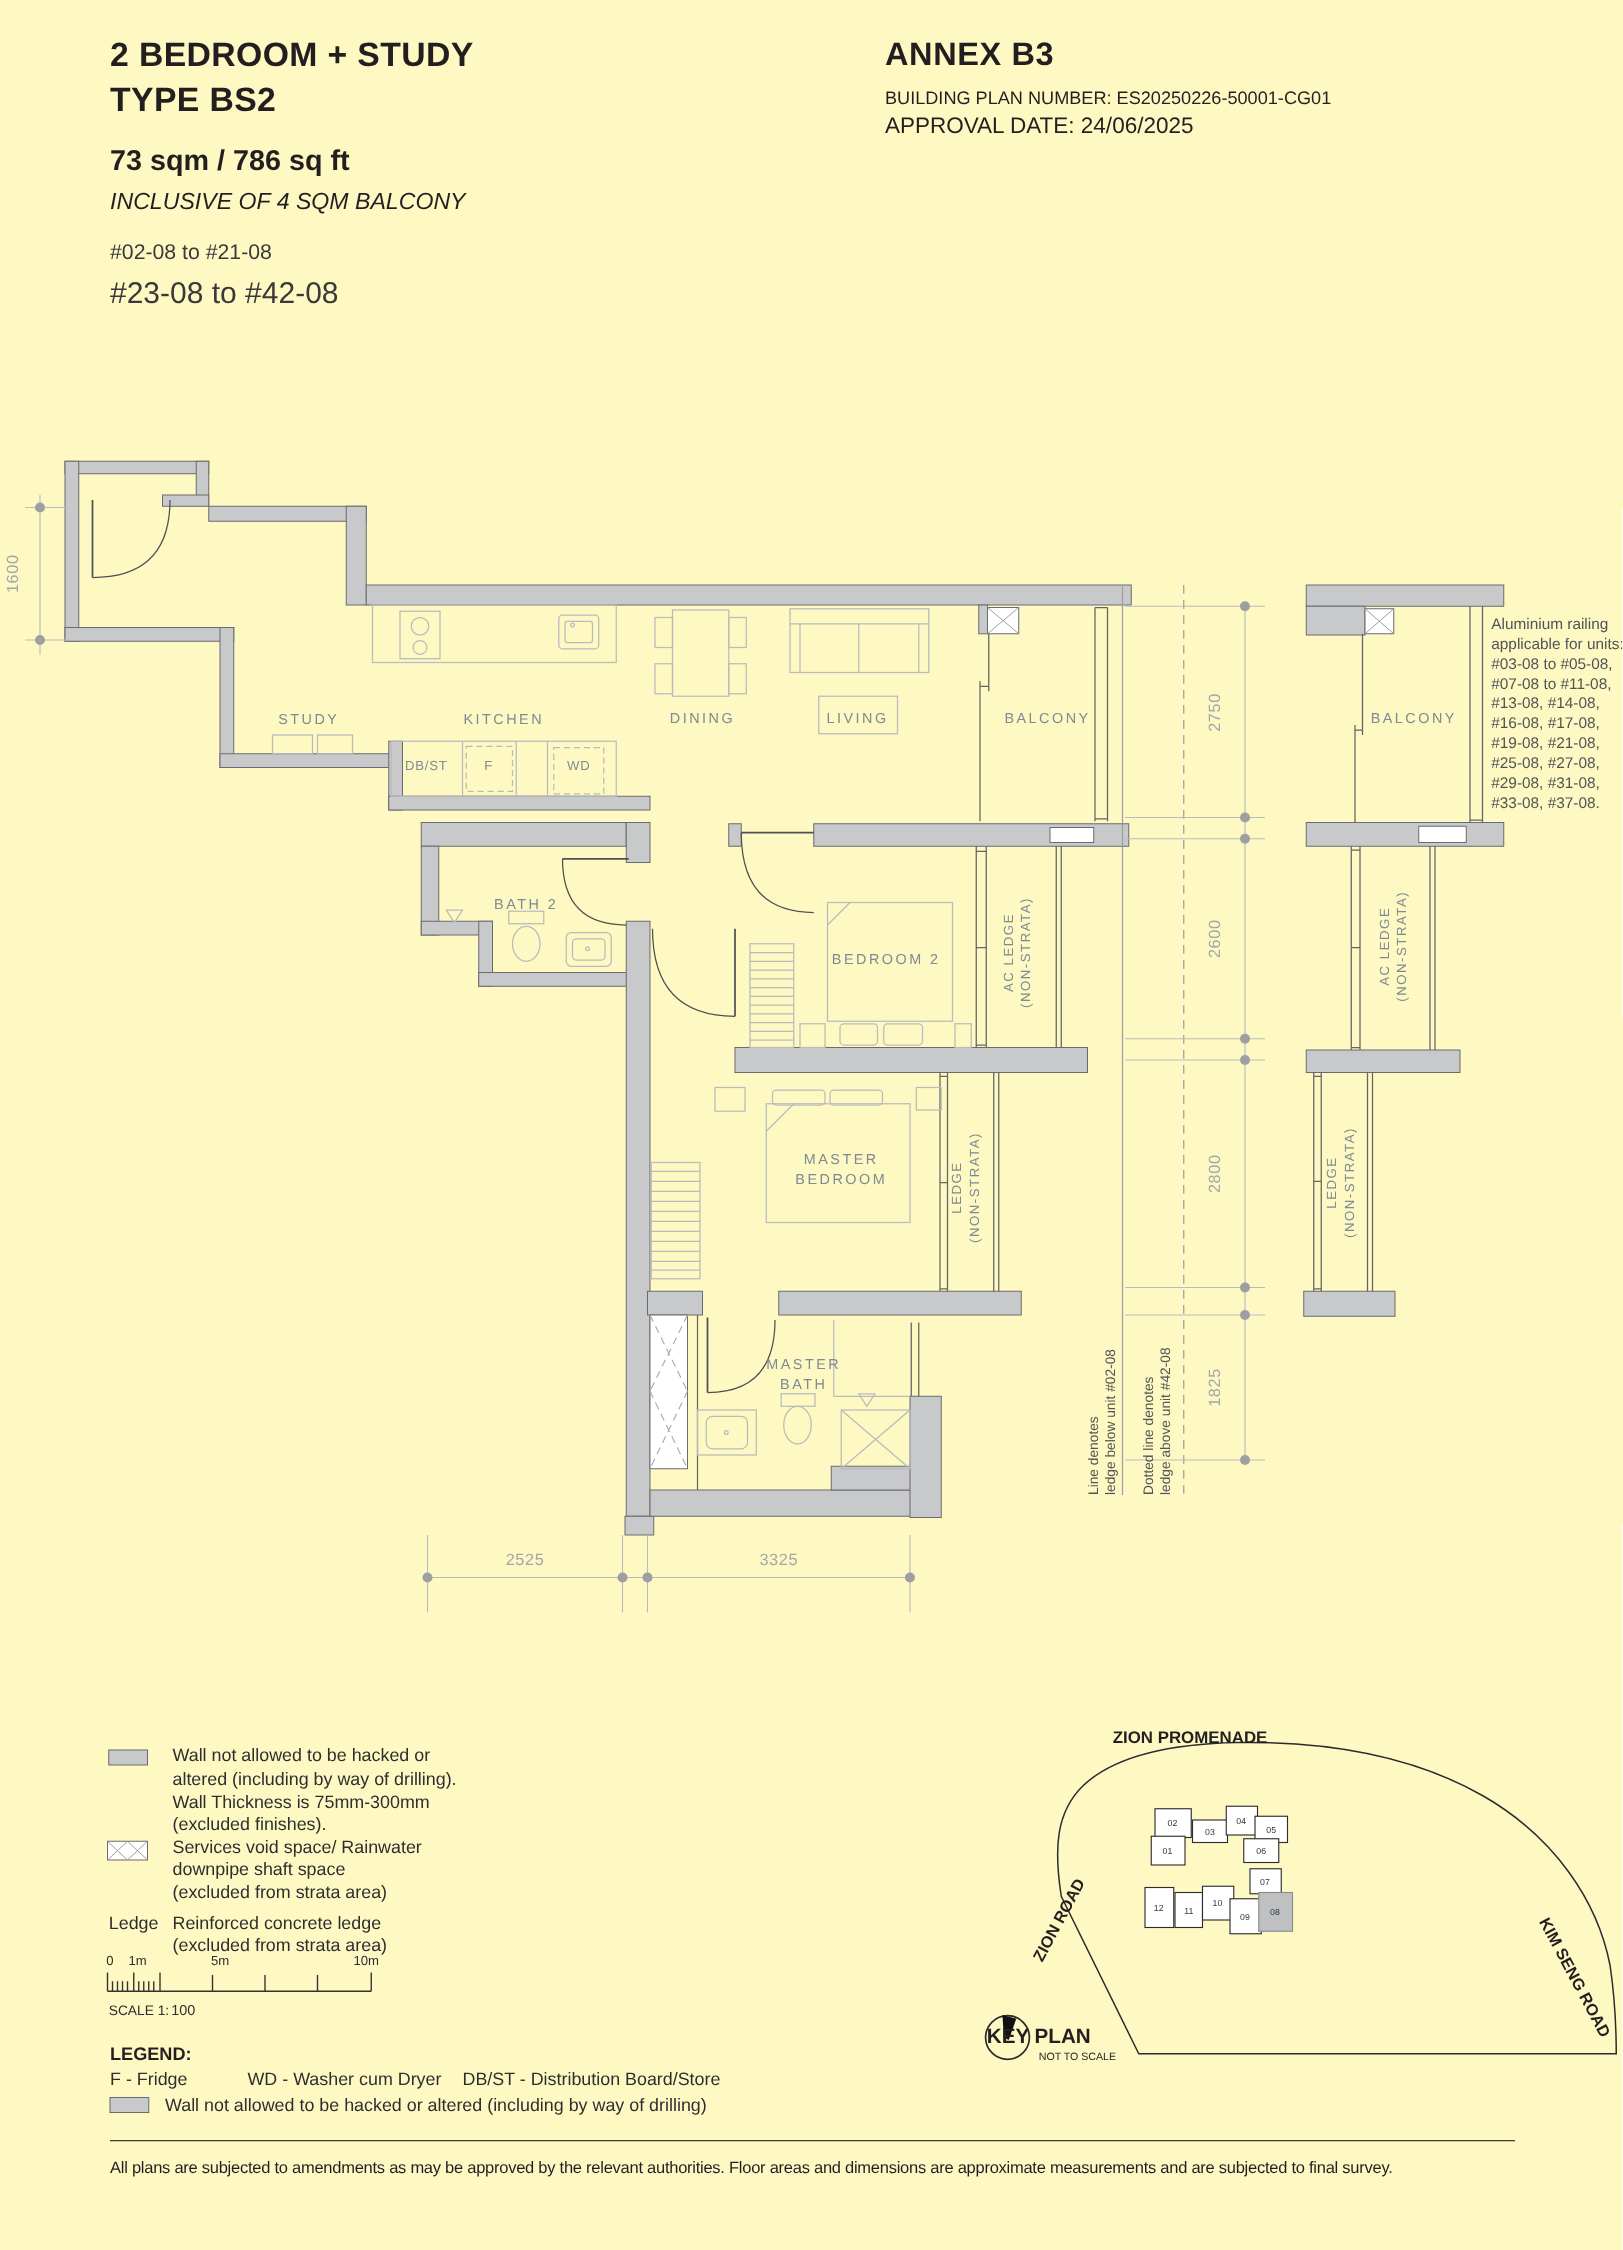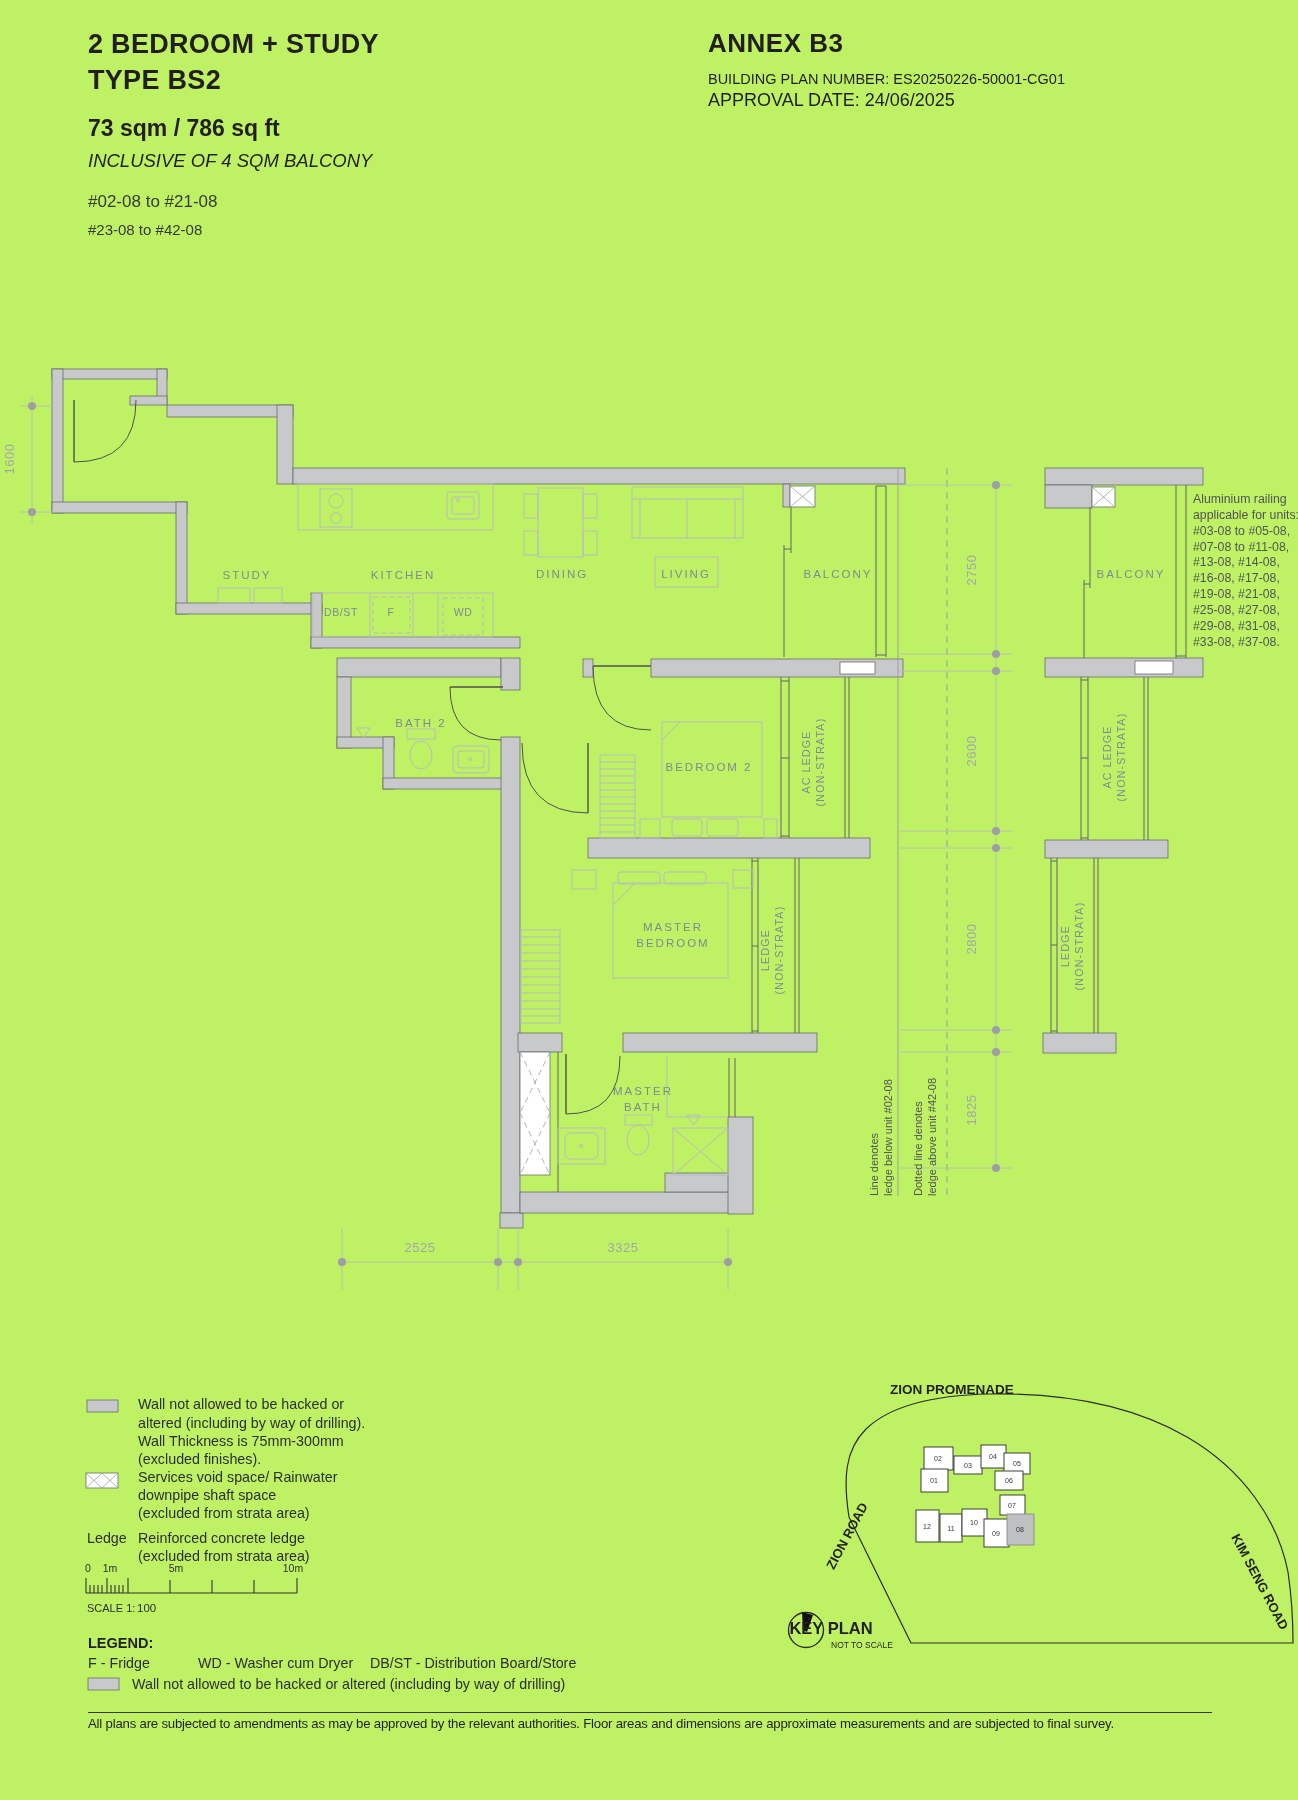--- a/index.html
+++ b/index.html
@@ -1,28 +1,28 @@
 <!DOCTYPE html>
 <html><head>
 <meta charset="utf-8">
 <style>
   html,body{margin:0;padding:0;background:#fff;}
-  .page{position:relative;width:1298px;height:1800px;background:#bef264;overflow:hidden;
+  .page{position:relative;width:1298px;height:1800px;background:#fef9c3;overflow:hidden;
         font-family:"Liberation Sans",sans-serif;color:#231f20;}
   .hdr-left{position:absolute;top:26px;left:88px;}
   .hdr-left .t{font-size:27px;font-weight:bold;line-height:36px;letter-spacing:.3px;}
   .hdr-left .area{margin-top:17px;font-size:23px;font-weight:bold;}
   .hdr-left .incl{margin-top:8px;font-size:18.5px;font-style:italic;}
   .hdr-left .fl1{margin-top:20px;font-size:17px;color:#39393b;}
-  .hdr-left .fl2{margin-top:9px;font-size:15px;color:#39393b;}
+  .hdr-left .fl2{margin-top:9px;font-size:24px;color:#39393b;}
   .hdr-right{position:absolute;top:28px;right:233px;text-align:left;}
   .hdr-right .annex{font-size:26px;font-weight:bold;letter-spacing:.5px;}
   .hdr-right .bp{margin-top:10px;font-size:14.5px;line-height:21px;}
   .hdr-right .ap{font-size:18px;line-height:21px;}
-  .footer{position:absolute;left:88px;top:1712px;width:1124px;border-top:1.3px solid #3a3a3c;}
+  .footer{position:absolute;left:88px;top:1712px;width:1124px;border-top:1.3px solid #3a3a3c;padding-top:10px;}
   .footer div{font-size:13.2px;line-height:22px;color:#1f1f21;letter-spacing:-0.2px;}
   svg{position:absolute;top:0;left:0;}
   svg text{font-family:"Liberation Sans",sans-serif;}
   .wall{fill:#c8c9ca;stroke:#6a6b6e;stroke-width:.8;}
   .wgap{fill:#fff;stroke:#6a6b6e;stroke-width:.8;}
   .fx{fill:none;stroke:#b9bbbd;stroke-width:1;}
   .win{fill:none;stroke:#636466;stroke-width:1;}
   .door{fill:none;stroke:#4f5052;stroke-width:1;}
   .leaf{fill:none;stroke:#4f5052;stroke-width:1.4;}
   .xd{stroke:#9d9fa2;stroke-width:.8;fill:none;}

